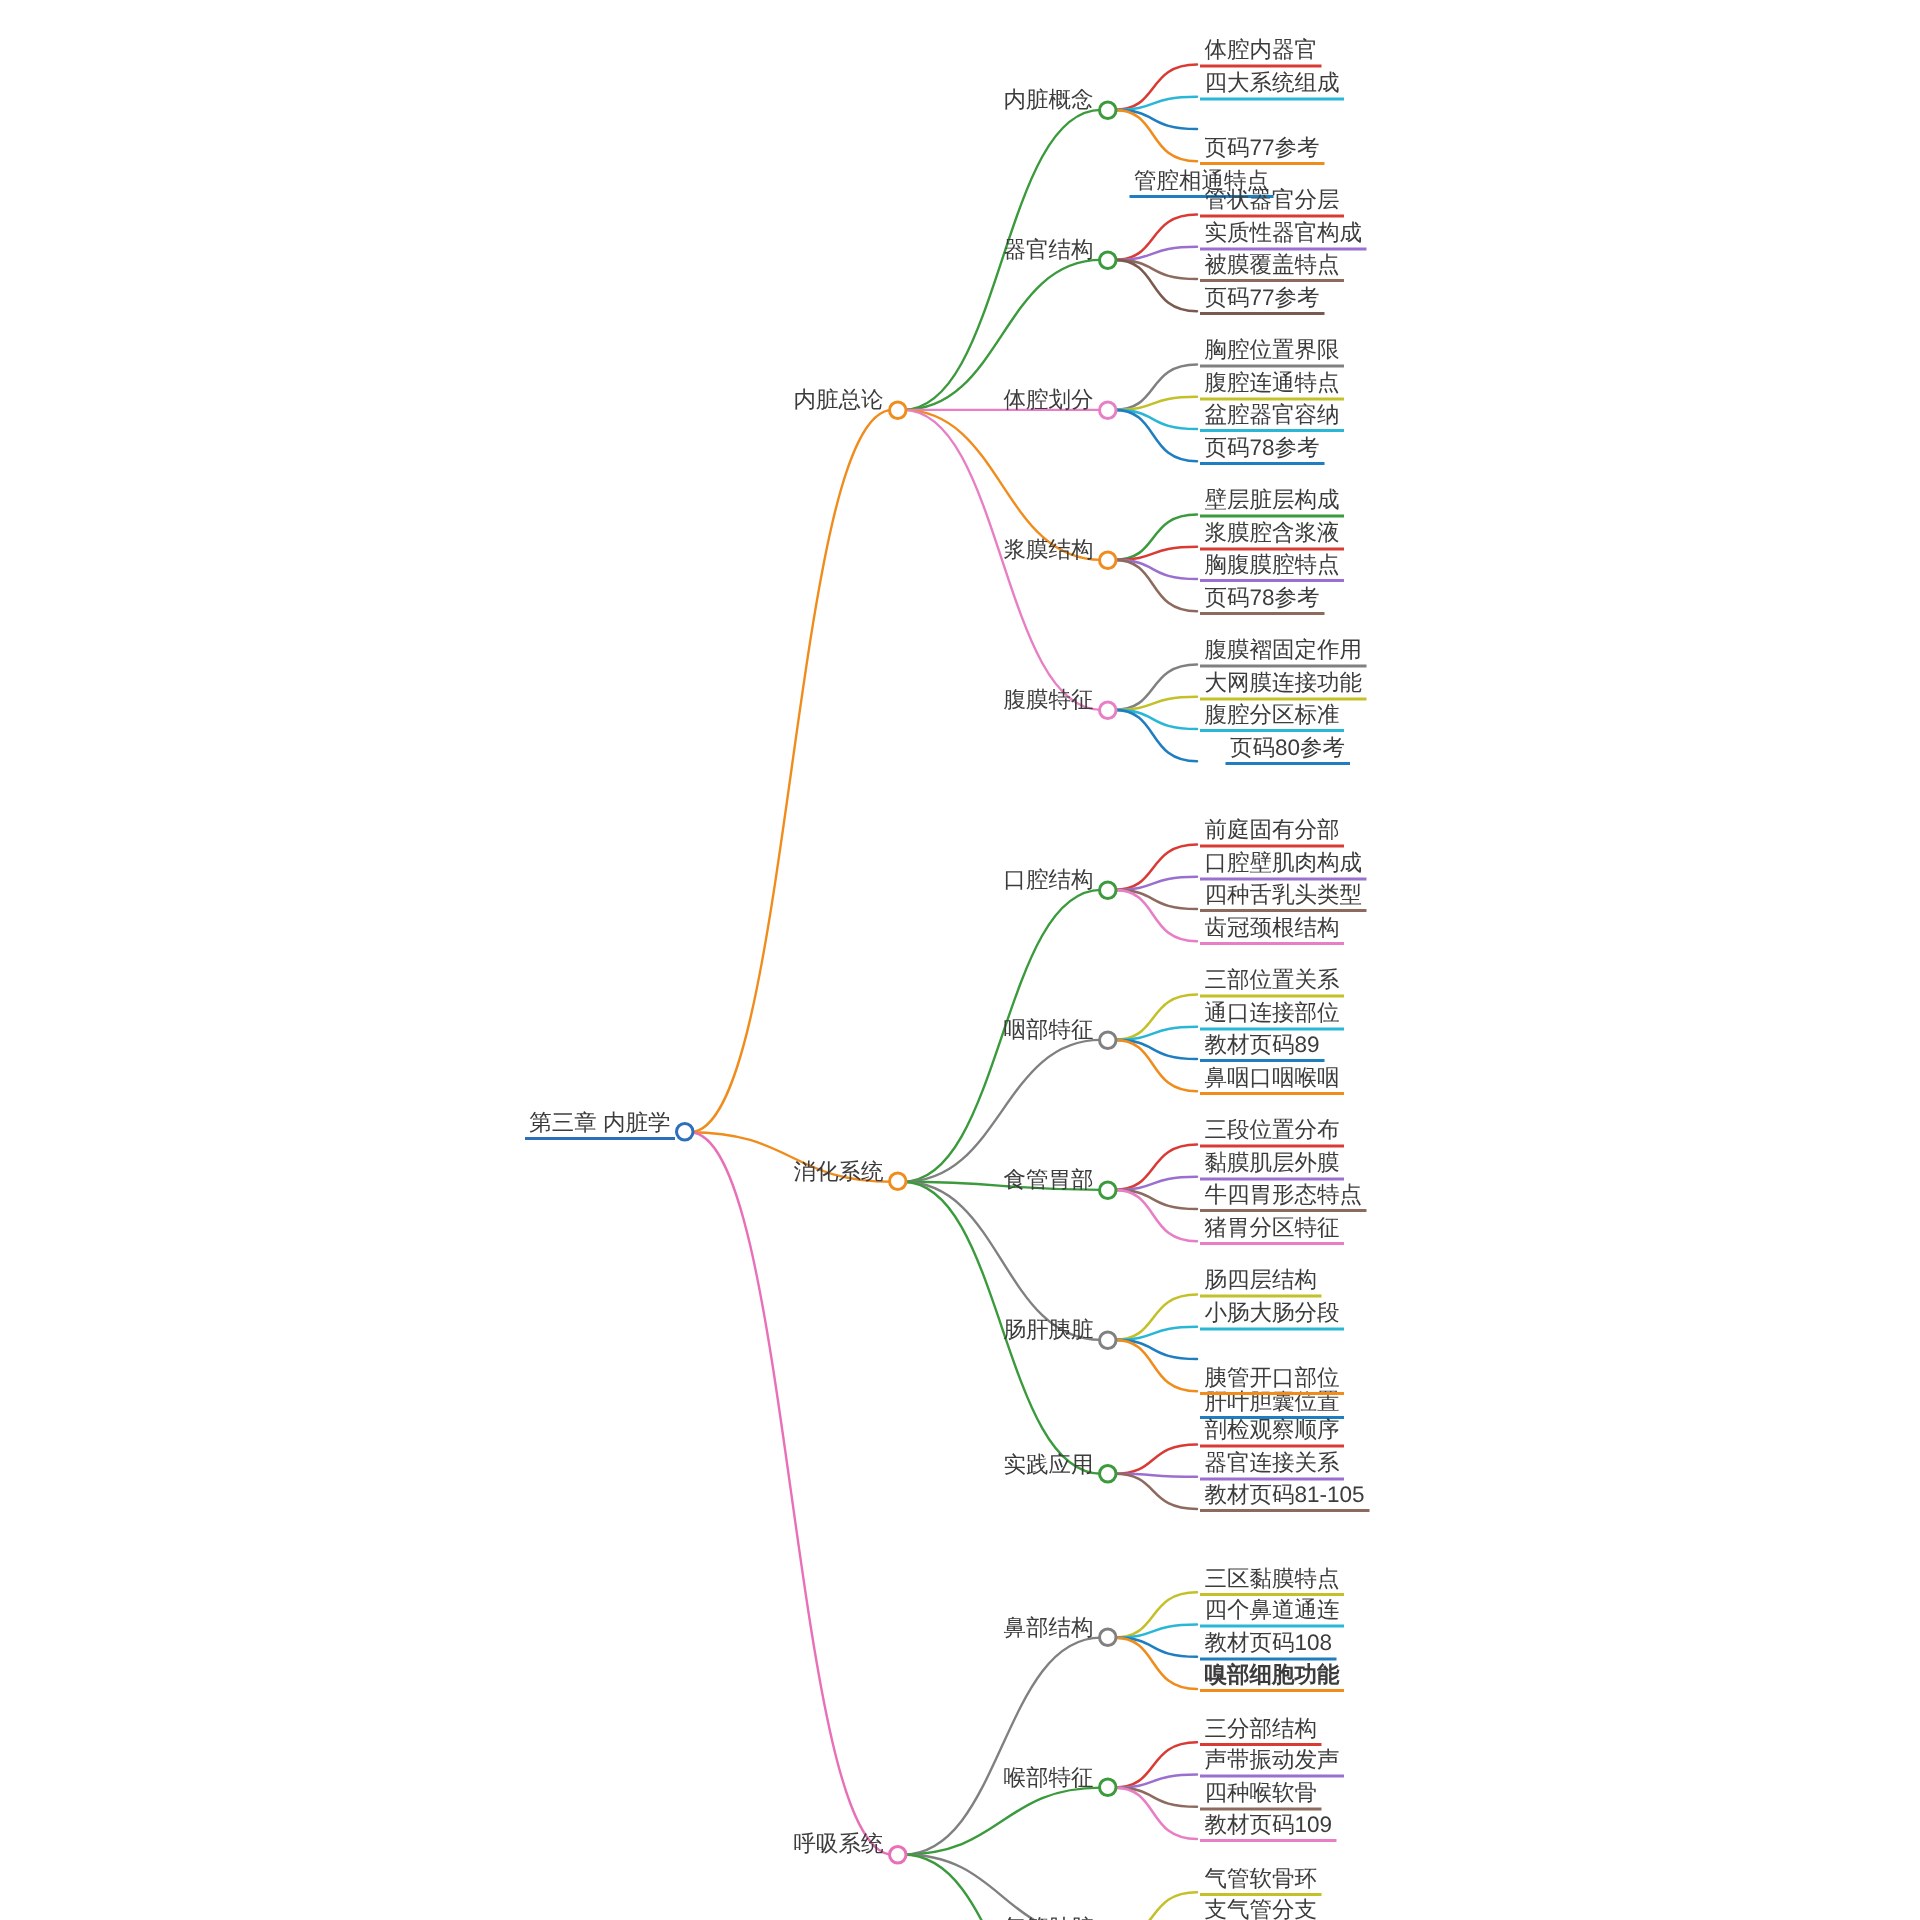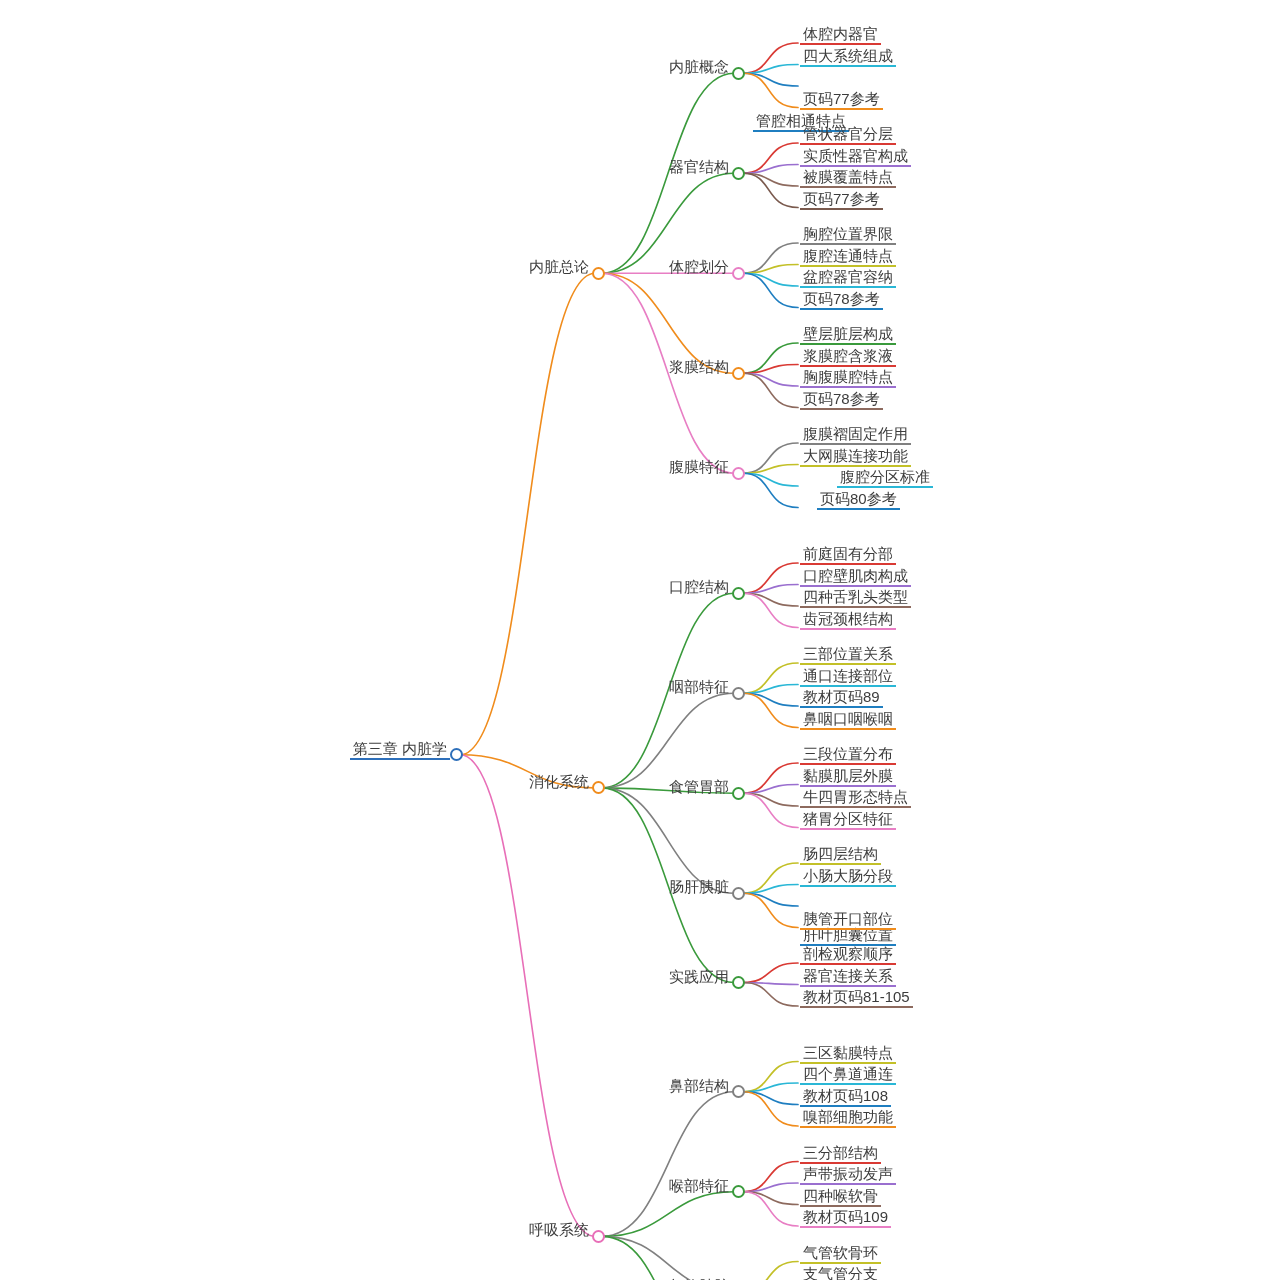--- a/index.html
+++ b/index.html
@@ -170,21 +170,21 @@
       <div class="node node-l2" style="visibility: visible; left: 666px; top: 359.25px;"><span class="node-label">浆膜结构</span></div>
       <div class="dot" style="left: 731.5px; top: 366.75px; border-color: rgb(240, 140, 28);"></div>
       <div class="node node-leaf" style="left: 800px; top: 326px;"><span class="node-label" style="border-bottom-color: rgb(58, 154, 60);">壁层脏层构成</span></div>
       <div class="node node-leaf" style="left: 800px; top: 347.5px;"><span class="node-label" style="border-bottom-color: rgb(217, 58, 52);">浆膜腔含浆液</span></div>
       <div class="node node-leaf" style="left: 800px; top: 369px;"><span class="node-label" style="border-bottom-color: rgb(154, 111, 207);">胸腹膜腔特点</span></div>
       <div class="node node-leaf" style="left: 800px; top: 390.5px;"><span class="node-label" style="border-bottom-color: rgb(141, 106, 94);">页码78参考</span></div>
       <div class="node node-l2" style="visibility: visible; left: 666px; top: 459.25px;"><span class="node-label">腹膜特征</span></div>
       <div class="dot" style="left: 731.5px; top: 466.75px; border-color: rgb(232, 126, 196);"></div>
       <div class="node node-leaf" style="left: 800px; top: 426px;"><span class="node-label" style="border-bottom-color: rgb(128, 128, 128);">腹膜褶固定作用</span></div>
       <div class="node node-leaf" style="left: 800px; top: 447.5px;"><span class="node-label" style="border-bottom-color: rgb(195, 192, 40);">大网膜连接功能</span></div>
-      <div class="node node-leaf" style="left: 837px; top: 469px;"><span class="node-label" style="border-bottom-color: rgb(42, 183, 214);">腹腔分区标准</span></div>
+      <div class="node node-leaf" style="left: 800px; top: 469px;"><span class="node-label" style="border-bottom-color: rgb(42, 183, 214);">腹腔分区标准</span></div>
       <div class="node node-leaf" style="left: 800px; top: 490.5px; margin-left: 17px;"><span class="node-label" style="border-bottom-color: rgb(31, 126, 192);">页码80参考</span></div>
       <div class="node node-l1" style="visibility: visible; left: 526px; top: 773.875px;"><span class="node-label">消化系统</span></div>
       <div class="dot" style="left: 591.5px; top: 781.375px; border-color: rgb(240, 140, 28);"></div>
       <div class="node node-l2" style="visibility: visible; left: 666px; top: 579.25px;"><span class="node-label">口腔结构</span></div>
       <div class="dot" style="left: 731.5px; top: 586.75px; border-color: rgb(58, 154, 60);"></div>
       <div class="node node-leaf" style="left: 800px; top: 546px;"><span class="node-label" style="border-bottom-color: rgb(217, 58, 52);">前庭固有分部</span></div>
       <div class="node node-leaf" style="left: 800px; top: 567.5px;"><span class="node-label" style="border-bottom-color: rgb(154, 111, 207);">口腔壁肌肉构成</span></div>
       <div class="node node-leaf" style="left: 800px; top: 589px;"><span class="node-label" style="border-bottom-color: rgb(141, 106, 94);">四种舌乳头类型</span></div>
       <div class="node node-leaf" style="left: 800px; top: 610.5px;"><span class="node-label" style="border-bottom-color: rgb(232, 126, 196);">齿冠颈根结构</span></div>
       <div class="node node-l2" style="visibility: visible; left: 666px; top: 679.25px;"><span class="node-label">咽部特征</span></div>
@@ -210,21 +210,21 @@
       <div class="node node-leaf" style="left: 800px; top: 946px;"><span class="node-label" style="border-bottom-color: rgb(217, 58, 52);">剖检观察顺序</span></div>
       <div class="node node-leaf" style="left: 800px; top: 967.5px;"><span class="node-label" style="border-bottom-color: rgb(154, 111, 207);">器官连接关系</span></div>
       <div class="node node-leaf" style="left: 800px; top: 989px;"><span class="node-label" style="border-bottom-color: rgb(141, 106, 94);">教材页码81-105</span></div>
       <div class="node node-l1" style="visibility: visible; left: 526px; top: 1222.38px;"><span class="node-label">呼吸系统</span></div>
       <div class="dot" style="left: 591.5px; top: 1229.88px; border-color: rgb(232, 111, 184);"></div>
       <div class="node node-l2" style="visibility: visible; left: 666px; top: 1077.75px;"><span class="node-label">鼻部结构</span></div>
       <div class="dot" style="left: 731.5px; top: 1085.25px; border-color: rgb(128, 128, 128);"></div>
       <div class="node node-leaf" style="left: 800px; top: 1044.5px;"><span class="node-label" style="border-bottom-color: rgb(195, 192, 40);">三区黏膜特点</span></div>
       <div class="node node-leaf" style="left: 800px; top: 1066px;"><span class="node-label" style="border-bottom-color: rgb(42, 183, 214);">四个鼻道通连</span></div>
       <div class="node node-leaf" style="left: 800px; top: 1087.5px;"><span class="node-label" style="border-bottom-color: rgb(31, 126, 192);">教材页码108</span></div>
-      <div class="node node-leaf" style="left: 800px; top: 1109px;"><span class="node-label" style="border-bottom-color: rgb(240, 140, 28);">嗅部细胞功能</span></div>
+      <div class="node node-leaf" style="left: 800px; top: 1109px; font-weight: bold;"><span class="node-label" style="border-bottom-color: rgb(240, 140, 28);">嗅部细胞功能</span></div>
       <div class="node node-l2" style="visibility: visible; left: 666px; top: 1177.75px;"><span class="node-label">喉部特征</span></div>
       <div class="dot" style="left: 731.5px; top: 1185.25px; border-color: rgb(58, 154, 60);"></div>
       <div class="node node-leaf" style="left: 800px; top: 1144.5px;"><span class="node-label" style="border-bottom-color: rgb(217, 58, 52);">三分部结构</span></div>
       <div class="node node-leaf" style="left: 800px; top: 1166px;"><span class="node-label" style="border-bottom-color: rgb(154, 111, 207);">声带振动发声</span></div>
       <div class="node node-leaf" style="left: 800px; top: 1187.5px;"><span class="node-label" style="border-bottom-color: rgb(141, 106, 94);">四种喉软骨</span></div>
       <div class="node node-leaf" style="left: 800px; top: 1209px;"><span class="node-label" style="border-bottom-color: rgb(232, 126, 196);">教材页码109</span></div>
       <div class="node node-l2" style="visibility: visible; left: 666px; top: 1277.75px;"><span class="node-label">气管肺脏</span></div>
       <div class="node node-leaf" style="left: 800px; top: 1244.5px;"><span class="node-label" style="border-bottom-color: rgb(195, 192, 40);">气管软骨环</span></div>
       <div class="node node-leaf" style="left: 800px; top: 1266px;"><span class="node-label" style="border-bottom-color: rgb(42, 183, 214);">支气管分支</span></div>
     </div>

